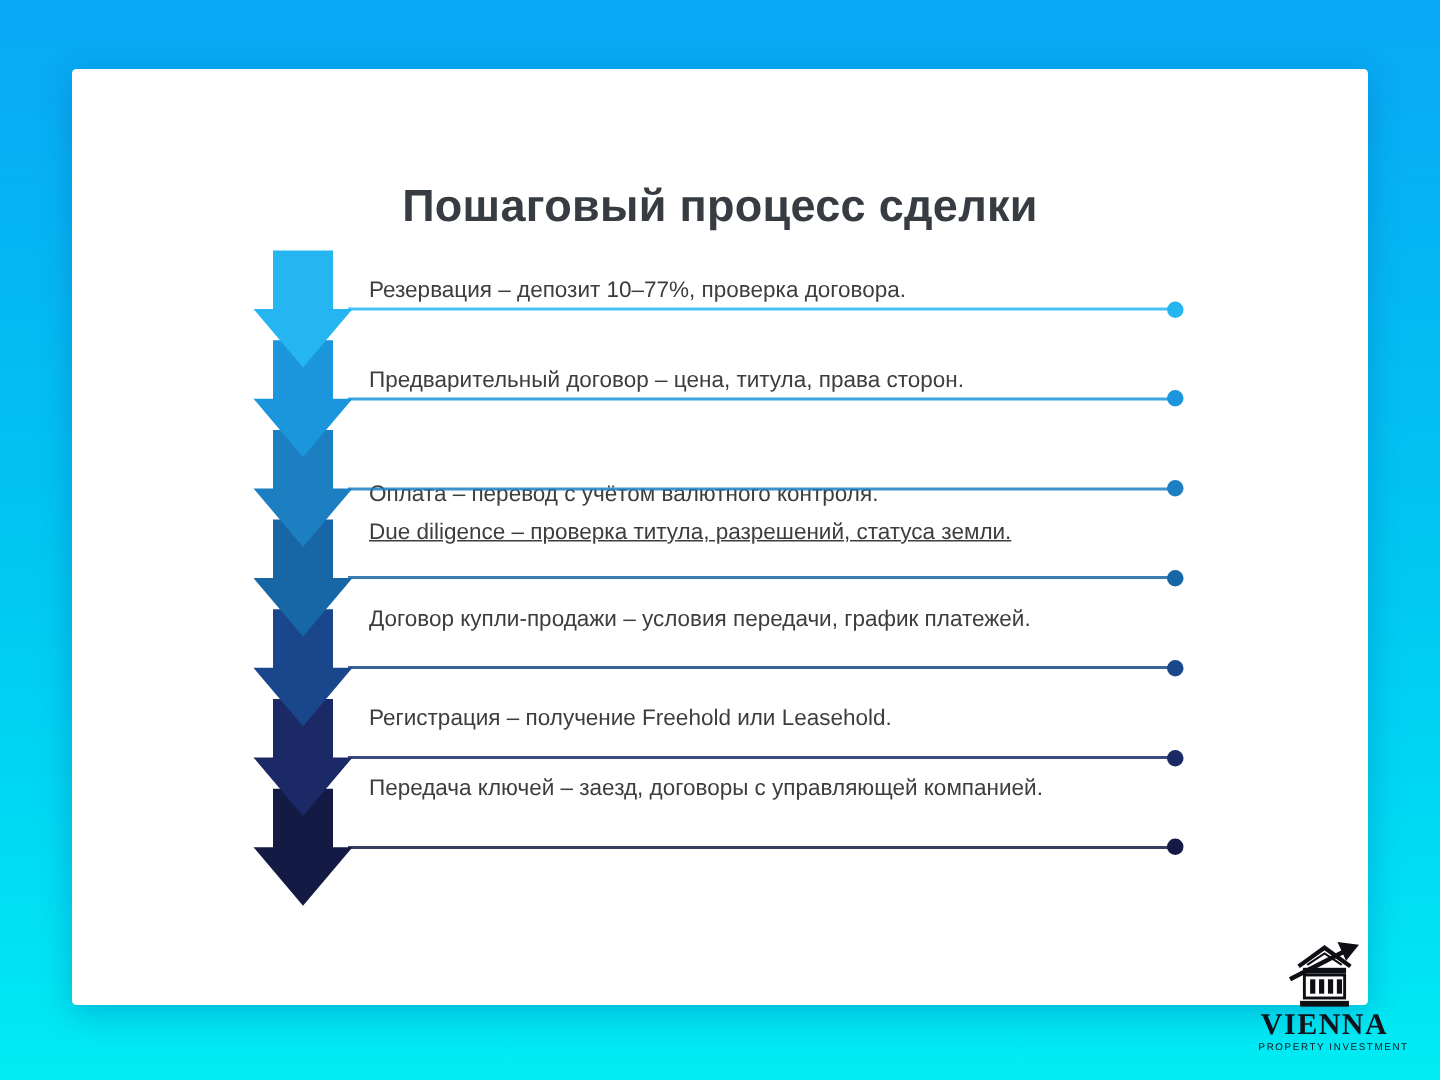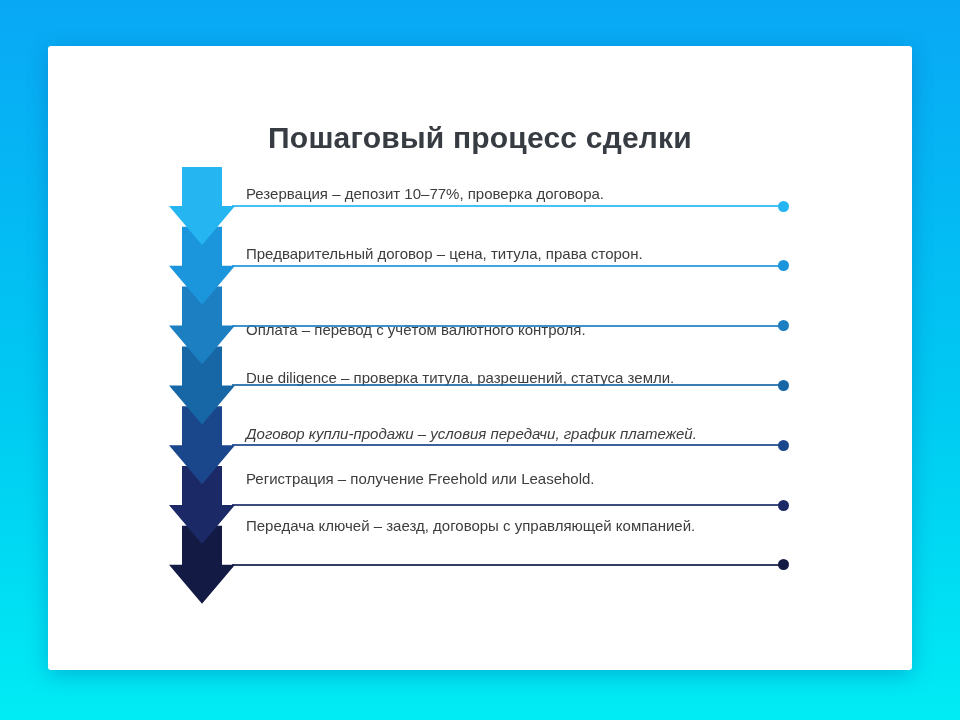--- a/index.html
+++ b/index.html
@@ -97,28 +97,53 @@
     <div id="steps">
         <div class="step-label" style="left: 198px; top: 138px;">Резервация – депозит 10–77%, проверка договора.</div>
         <div class="step-line" style="left: 184px; top: 159px; width: 547px; background: rgb(37, 182, 242);"></div>
         <div class="step-dot" style="left: 730px; top: 154.5px; background: rgb(37, 182, 242);"></div>
         <div class="step-label" style="left: 198px; top: 197.8px;">Предварительный договор – цена, титула, права сторон.</div>
         <div class="step-line" style="left: 184px; top: 218.8px; width: 547px; background: rgb(27, 150, 220);"></div>
         <div class="step-dot" style="left: 730px; top: 214.3px; background: rgb(27, 150, 220);"></div>
         <div class="step-label" style="left: 198px; top: 257.6px; margin-top: 16px;">Оплата – перевод с учётом валютного контроля.</div>
         <div class="step-line" style="left: 184px; top: 278.6px; width: 547px; background: rgb(27, 127, 194);"></div>
         <div class="step-dot" style="left: 730px; top: 274.1px; background: rgb(27, 127, 194);"></div>
-        <div class="step-label" style="left: 198px; top: 322px;">Due diligence – проверка титула, разрешений, статуса земли.</div>
+        <div class="step-label" style="left: 198px; top: 299px; text-decoration: underline;">Due diligence – проверка титула, разрешений, статуса земли.</div>
         <div class="step-line" style="left: 184px; top: 338.4px; width: 547px; background: rgb(23, 103, 166);"></div>
         <div class="step-dot" style="left: 730px; top: 333.9px; background: rgb(23, 103, 166);"></div>
-        <div class="step-label" style="left: 198px; top: 378px; font-style: italic;">Договор купли-продажи – условия передачи, график платежей.</div>
+        <div class="step-label" style="left: 198px; top: 357px;">Договор купли-продажи – условия передачи, график платежей.</div>
         <div class="step-line" style="left: 184px; top: 398.2px; width: 547px; background: rgb(26, 71, 140);"></div>
         <div class="step-dot" style="left: 730px; top: 393.7px; background: rgb(26, 71, 140);"></div>
         <div class="step-label" style="left: 198px; top: 423px;">Регистрация – получение Freehold или Leasehold.</div>
         <div class="step-line" style="left: 184px; top: 458px; width: 547px; background: rgb(27, 42, 102);"></div>
         <div class="step-dot" style="left: 730px; top: 453.5px; background: rgb(27, 42, 102);"></div>
         <div class="step-label" style="left: 198px; top: 470px;">Передача ключей – заезд, договоры с управляющей компанией.</div>
         <div class="step-line" style="left: 184px; top: 517.8px; width: 547px; background: rgb(19, 27, 68);"></div>
         <div class="step-dot" style="left: 730px; top: 513.3px; background: rgb(19, 27, 68);"></div>
       </div>
   </div>
 
+  <div class="logo">
+    <svg class="logo-icon" width="52" height="46" viewBox="0 0 52 48" xmlns="http://www.w3.org/2000/svg">
+      <g id="logo-icon-group" fill="none" stroke="#0d0f14">
+
+        <polyline points="8,18 26,5 44,18" stroke-width="3"></polyline>
+        <polyline points="14,17 26,9 38,17" stroke-width="1.5"></polyline>
+
+        <rect x="11" y="19" width="30" height="4" fill="#0d0f14" stroke="none"></rect>
+
+        <rect x="12" y="24" width="28" height="16" stroke-width="2"></rect>
+
+        <rect x="16" y="27" width="3.6" height="10" fill="#0d0f14" stroke="none"></rect>
+        <rect x="22.2" y="27" width="3.6" height="10" fill="#0d0f14" stroke="none"></rect>
+        <rect x="28.4" y="27" width="3.6" height="10" fill="#0d0f14" stroke="none"></rect>
+        <rect x="34.6" y="27" width="3.6" height="10" fill="#0d0f14" stroke="none"></rect>
+
+        <rect x="9" y="42" width="34" height="4" fill="#0d0f14" stroke="none"></rect>
+
+        <path d="M 2 27 L 39 8" stroke-width="3.2"></path>
+        <polygon points="35,1 50,3 41,14" fill="#0d0f14" stroke="none"></polygon>
+      </g>
+    </svg>
+    <div class="logo-name">VIENNA</div>
+    <div class="logo-subtitle">PROPERTY INVESTMENT</div>
+  </div>
 </div>
 
 </body></html>

